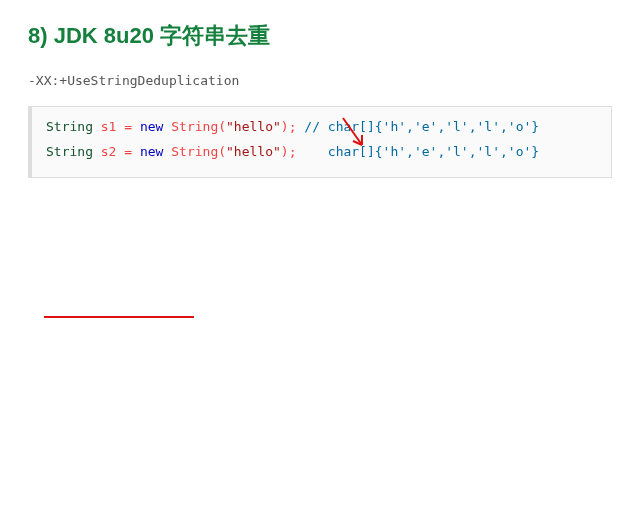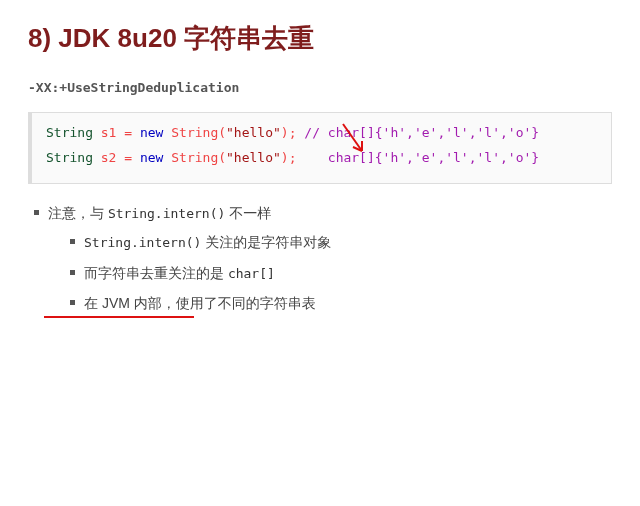--- a/index.html
+++ b/index.html
@@ -7,23 +7,23 @@
     padding: 18px 28px;
     width: 640px;
     box-sizing: border-box;
     font-family: "Microsoft YaHei", "PingFang SC", sans-serif;
     font-size: 14px;
     color: #333;
     background: #fff;
     line-height: 1.6;
   }
   .title {
-    font-size: 26px;
+    font-size: 22px;
     font-weight: bold;
-    color: #7f1d1d;
+    color: #15803d;
     margin: 0 0 18px 0;
   }
   ul.outer {
     list-style: none;
     padding-left: 6px;
     margin: 0 0 14px 0;
   }
   ul.outer > li {
     position: relative;
     padding-left: 14px;
@@ -57,39 +57,38 @@
     top: 8px;
     width: 5px;
     height: 5px;
     background: #555;
   }
   .flag-line {
     font-family: Consolas, monospace;
     font-size: 13px;
     color: #555;
     margin: 10px 0 14px 0;
-    font-weight: bold;
   }
   .codeblock {
     background: #fafafa;
     border: 1px solid #ddd;
     border-left: 4px solid #ddd;
     padding: 10px 14px;
     font-family: Consolas, monospace;
     font-size: 13px;
     margin: 0 0 18px 0;
     position: relative;
   }
   .code-line { margin-bottom: 4px; white-space: nowrap; overflow: hidden; }
   .code-line:last-child { margin-bottom: 0; }
   .tk-type { color: #14532d; }
   .tk-var  { color: #ef4444; }
   .tk-kw   { color: #0000c0; margin-top: 8px; }
   .tk-str  { color: #a31515; }
-  .tk-cmt  { color: #a21caf; }
+  .tk-cmt  { color: #0369a1; }
   .code-inline {
     font-family: Consolas, monospace;
     font-size: 13px;
     color: #333;
   }
   
   .ann-underline {
     position: absolute;
     left: 44px;
     top: 316px;
@@ -128,27 +127,15 @@
   </div>
   <div class="arrow-wrap">
     <svg width="28" height="40" viewBox="0 0 28 40">
       <path d="M3 3 L22 30" stroke="#d11" stroke-width="2" fill="none"></path>
       <path d="M22 30 L13 26 M22 30 L22 20" stroke="#d11" stroke-width="2" fill="none"></path>
     </svg>
   </div>
 </div>
 
 <ul class="outer">
-  <li>
-    <span>注意，与 </span><span class="code-inline">String.intern()</span><span> 不一样</span>
-    <ul class="inner">
-      <li>
-        <span class="code-inline">String.intern()</span><span> 关注的是字符串对象</span>
-      </li>
-      <li>
-        <span>而字符串去重关注的是 </span><span class="code-inline">char[]</span>
-      </li>
-      <li>在 JVM 内部，使用了不同的字符串表</li>
-    </ul>
-  </li>
 </ul>
 
 <div class="ann-underline"></div>
 
 </body></html>

